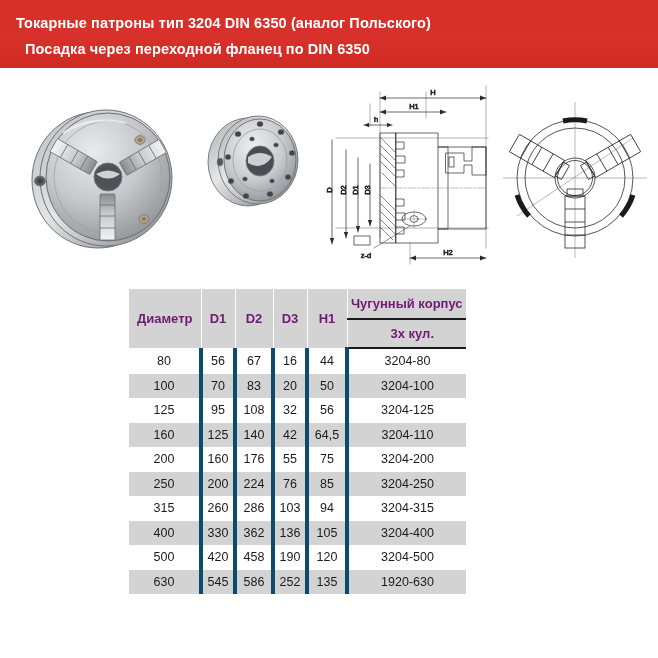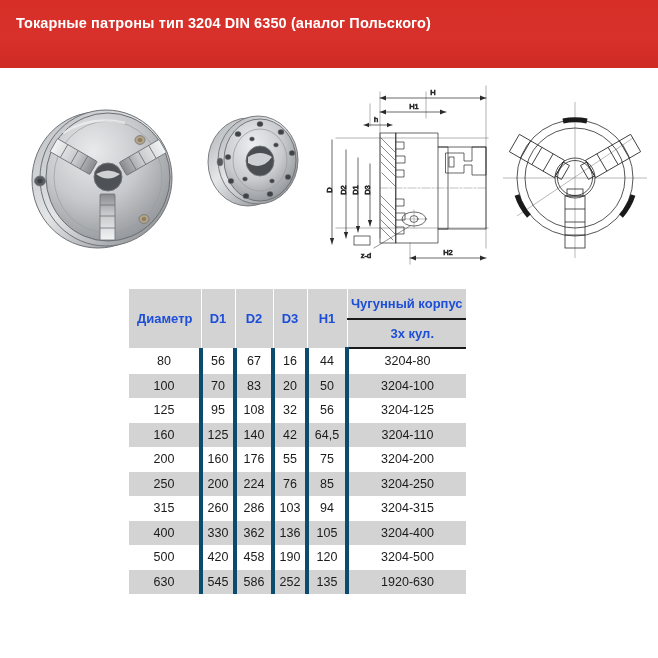--- a/index.html
+++ b/index.html
@@ -39,21 +39,21 @@
   
   #spec-wrap{position:absolute;left:129px;top:289px;width:337px;}
   table.spec{
     border-collapse:collapse;width:337px;
     font-size:12.5px;color:#1b1b1b;
   }
   table.spec th,table.spec td{
     padding:0;margin:0;text-align:center;vertical-align:middle;
   }
   thead th{
-    background:#d3d3d3;font-weight:bold;font-size:13px;color:#1d4ed8;
+    background:#d3d3d3;font-weight:bold;font-size:13px;color:#701a75;
     border-right:1px solid #ffffff;
   }
   thead tr.h1 th{height:29px;}
   thead tr.h2 th{height:27px;padding-left:11px;}
   thead th.lastcol{border-right:none;}
   thead th.body-top{border-bottom:2px solid #1a1a1a;}
   thead tr.h2 th.underline-all{border-bottom:2px solid #1a1a1a;}
 
   tbody td{
     height:24.5px;border-right:4px solid #0c4a6e;font-size:12.5px;
@@ -70,20 +70,21 @@
   col.c-body{width:119px;}
 
   .dl{font-size:7.5px;fill:#1a1a1a;font-family:"Liberation Sans",sans-serif;}
   .dlv{font-size:7.5px;fill:#1a1a1a;font-family:"Liberation Sans",sans-serif;}
 </style>
 </head>
 <body>
 
 <div id="banner">
   <div class="ttl l1">Токарные патроны тип 3204 DIN 6350 (аналог Польского)</div>
+  <div class="ttl l2">Посадка через переходной фланец по DIN 6350</div>
 </div>
 
 <div id="media">
 
   <svg class="photo" id="photo-front" viewBox="0 0 180 180">
     <defs>
       <radialGradient id="bodyg" cx="38%" cy="30%" r="78%">
         <stop offset="0%" stop-color="#e9eaec"></stop>
         <stop offset="50%" stop-color="#c7c9cc"></stop>
         <stop offset="100%" stop-color="#8e9195"></stop>

